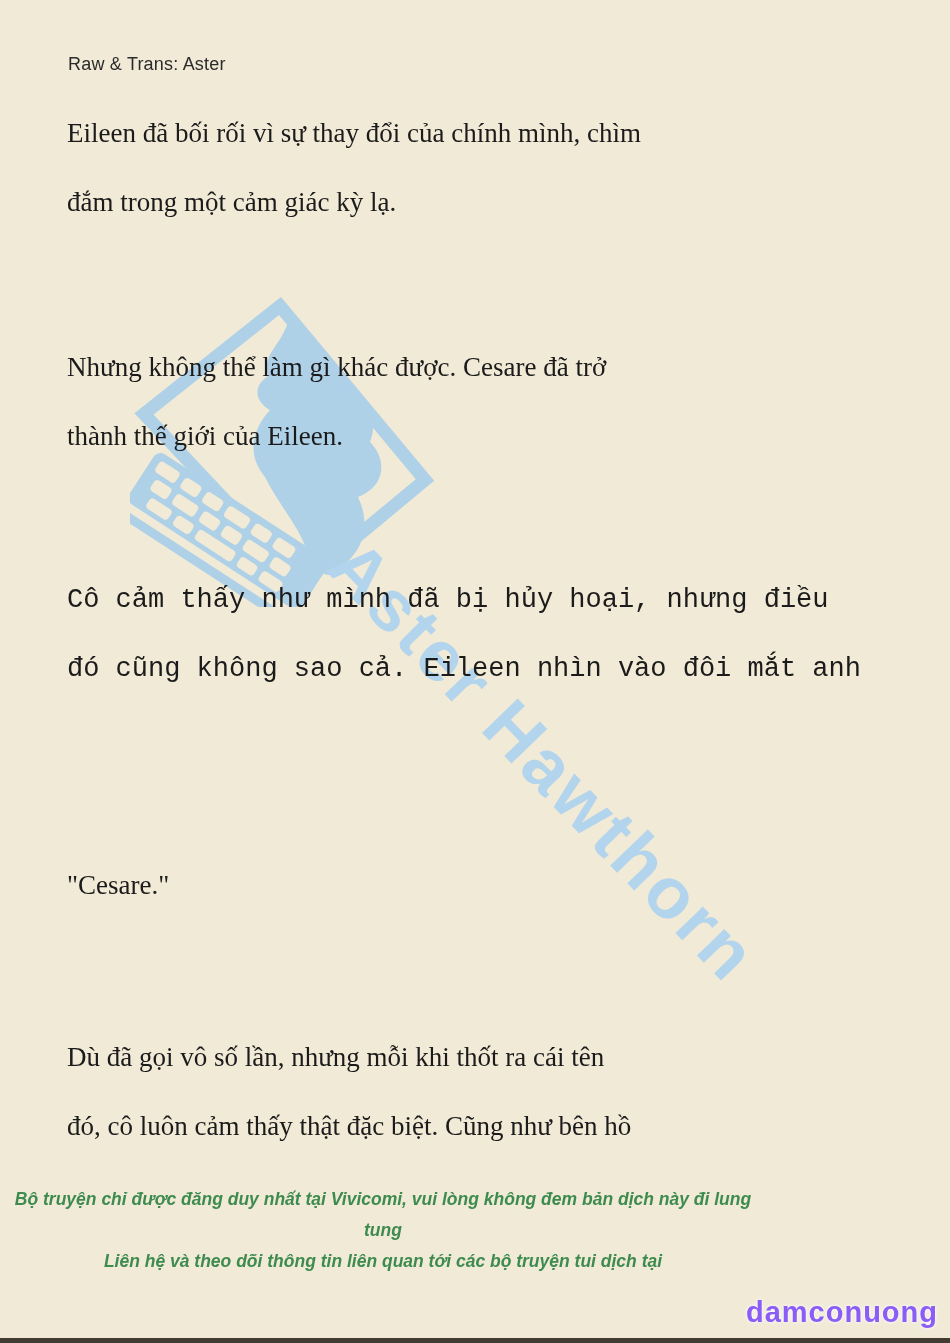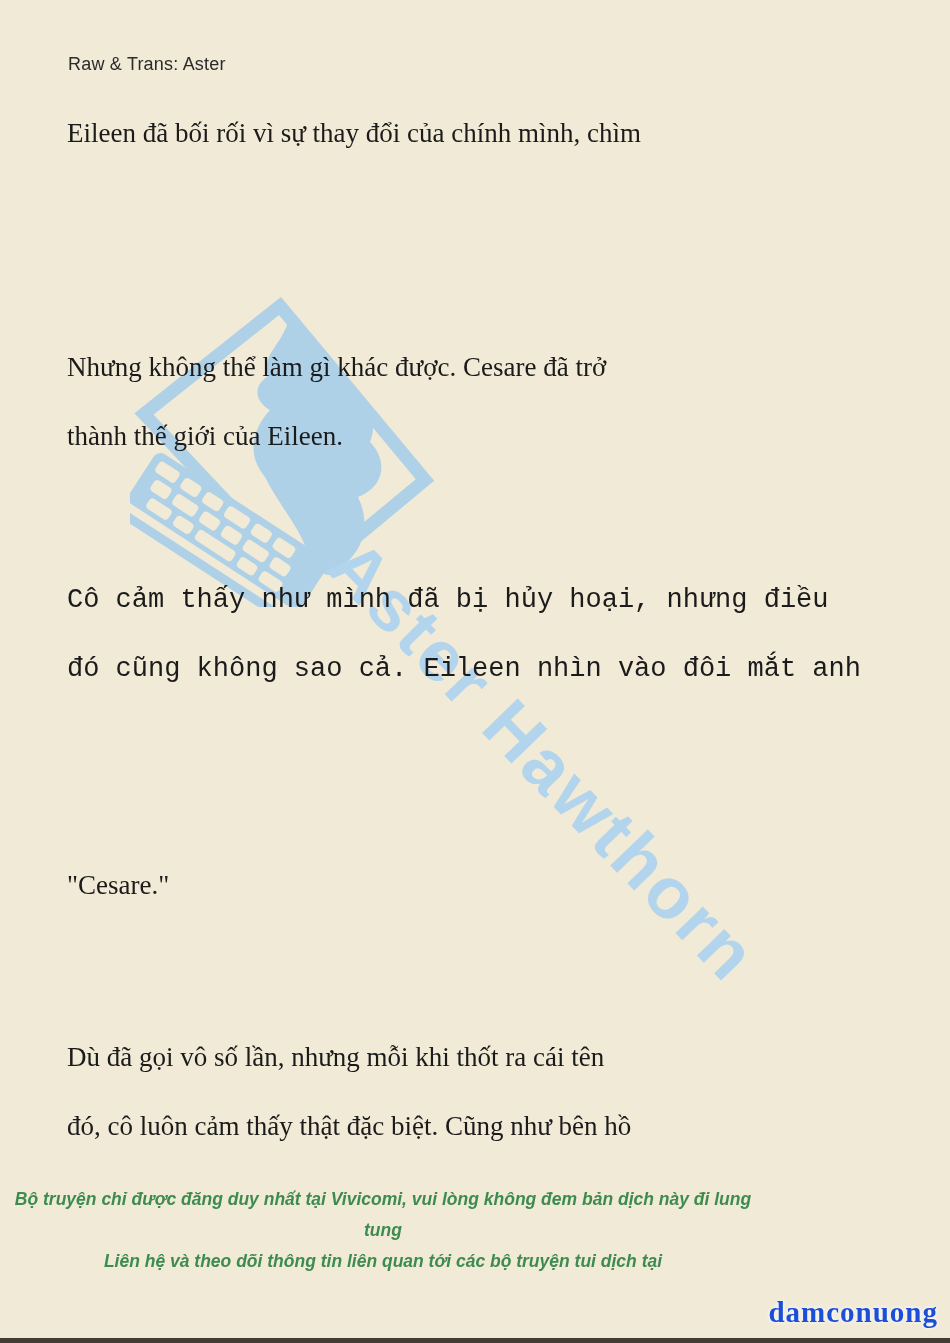--- a/index.html
+++ b/index.html
@@ -49,23 +49,23 @@
   .vcomycs{
     position:absolute;left:42px;top:1284px;z-index:2;
     font-family:"Liberation Sans","DejaVu Sans",sans-serif;
     font-style:italic;font-weight:bold;
     font-size:30px;letter-spacing:2px;
     color:#8399cb;text-shadow:1px 1px 0 #5f76ad;
   }
   .vcomycs::first-letter{font-size:48px;}
   .damconuong{
     position:absolute;right:12px;top:1296px;z-index:2;
-    font-family:Liberation Serif, serif;
+    font-family:Liberation Sans, sans-serif;
     font-weight:bold;font-size:29px;letter-spacing:1px;
-    color:#1d4ed8;
+    color:#8b5cf6;
     text-shadow:0 0 4px #ffffff,0 0 2px #e2eefb;
   }
   .bottom-edge{
     position:absolute;left:0;bottom:0;width:100%;height:5px;
     background:#433c32;z-index:3;
   }
 </style>
 </head>
 <body>
 
@@ -112,20 +112,21 @@
       </g>
 
       <rect x="6" y="68" width="210" height="9" rx="4" fill="#aed1e8"></rect>
     </g>
   </svg>
 
   <div class="wm wm-text">Aster Hawthorn</div>
 
   <div class="para p1">
     <div class="line">Eileen đã bối rối vì sự thay đổi của chính mình, chìm</div>
+    <div class="line">đắm trong một cảm giác kỳ lạ.</div>
   </div>
 
   <div class="para p2">
     <div class="line">Nhưng không thể làm gì khác được. Cesare đã trở</div>
     <div class="line">thành thế giới của Eileen.</div>
   </div>
 
   <div class="para p3">
     <div class="line">Cô cảm thấy như mình đã bị hủy hoại, nhưng điều</div>
     <div class="line">đó cũng không sao cả. Eileen nhìn vào đôi mắt anh</div>

